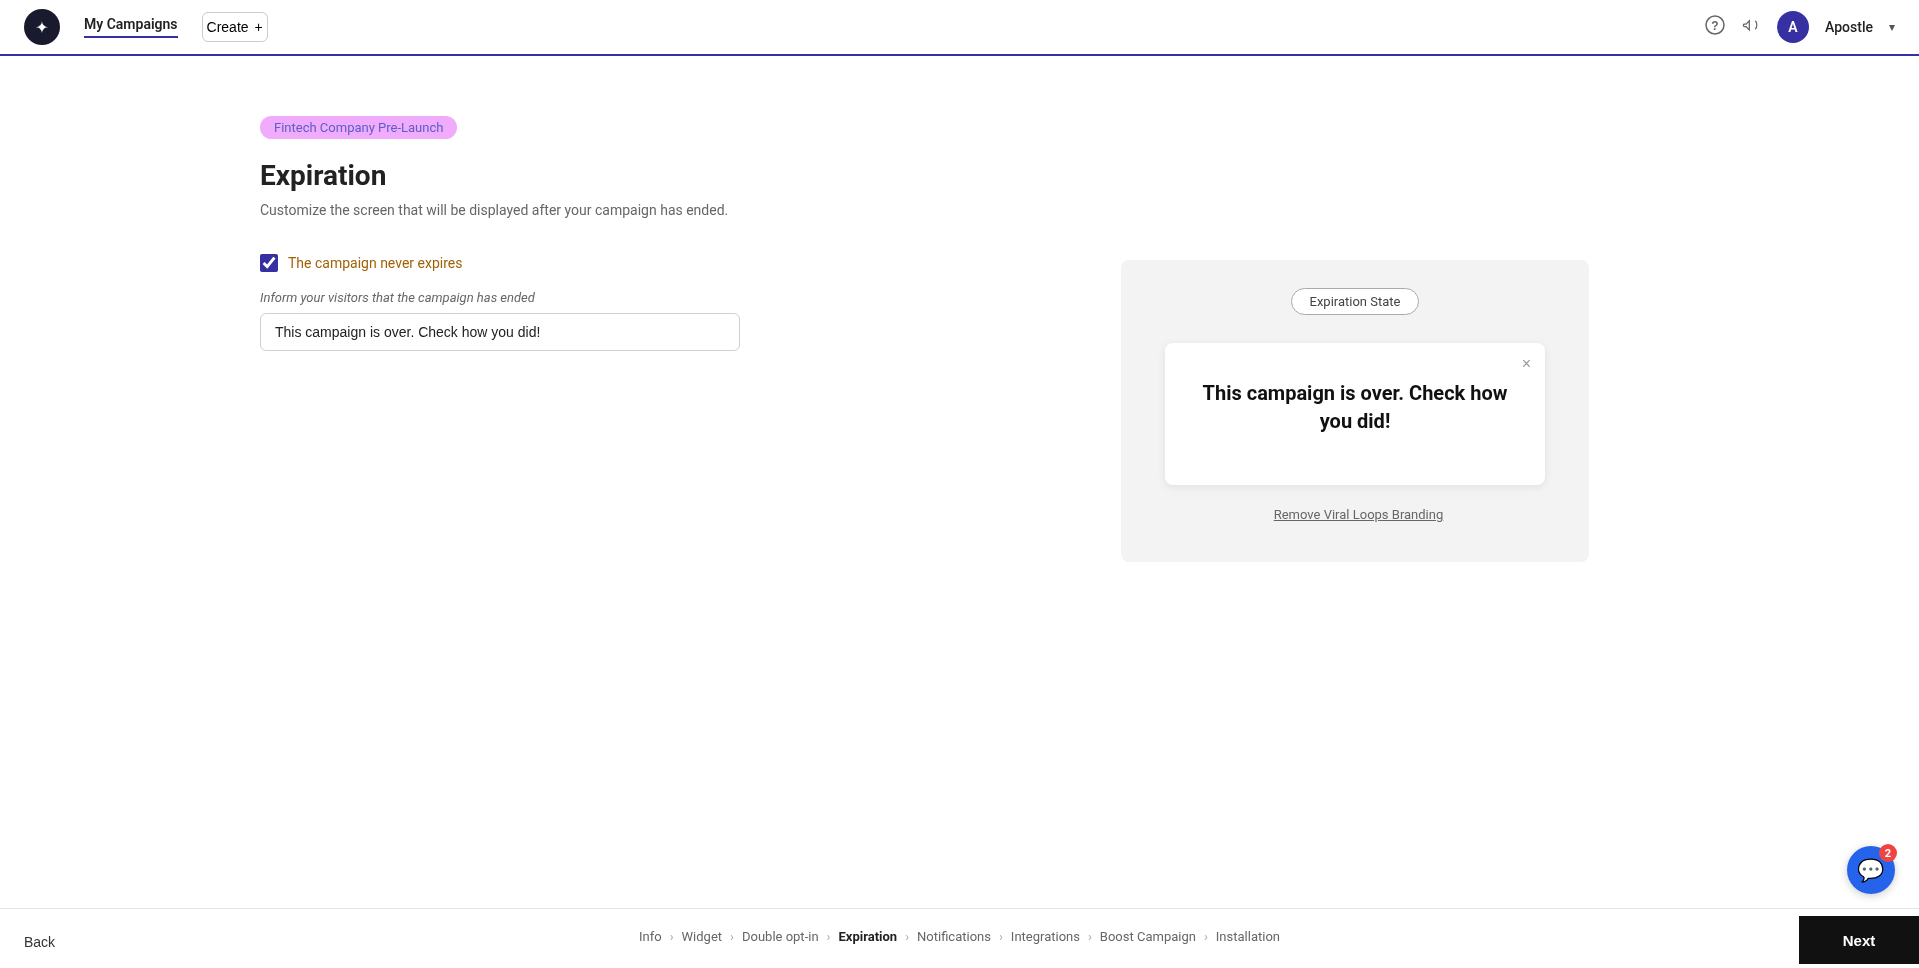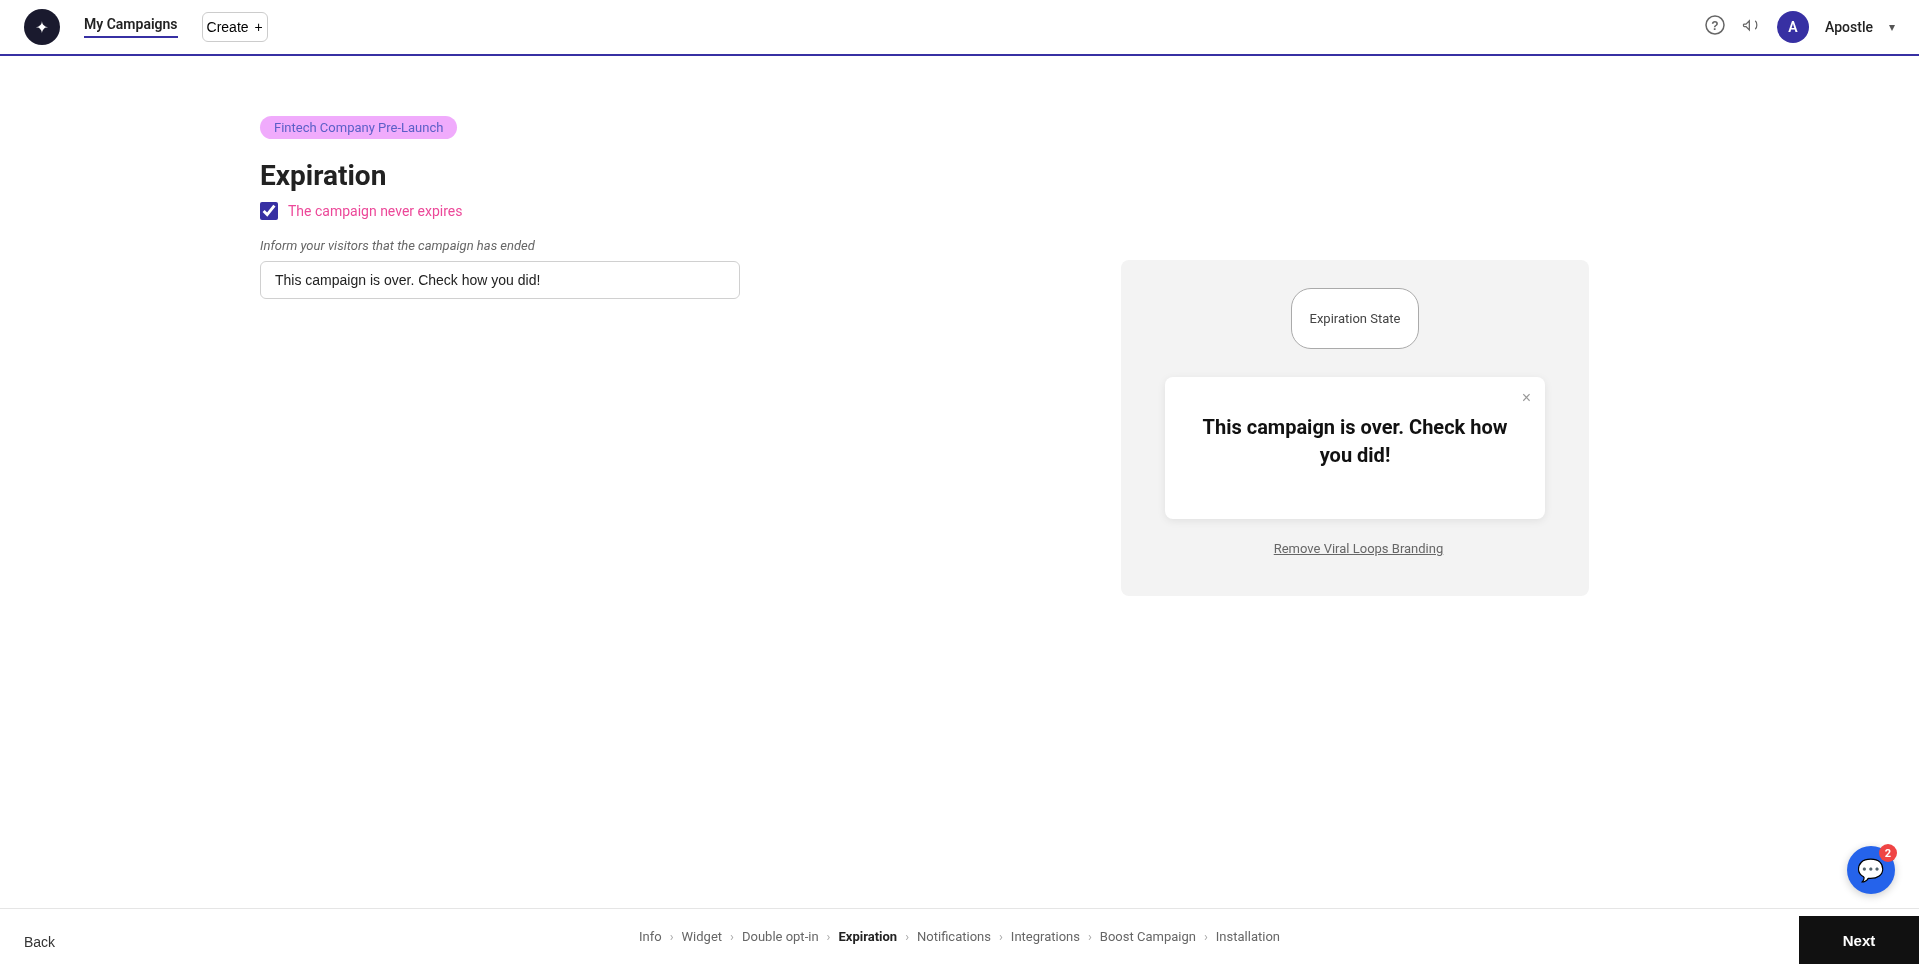--- a/index.html
+++ b/index.html
@@ -42,35 +42,35 @@
     }
     .page-title { font-size: 28px; font-weight: 700; margin-bottom: 10px; }
     .page-subtitle { font-size: 14px; color: #666; margin-bottom: 36px; }
 
     .form-section { max-width: 480px; }
     .form-question { font-size: 14px; font-weight: 600; margin-bottom: 14px; color: #222; }
     .checkbox-row { display: flex; align-items: center; gap: 10px; margin-bottom: 18px; }
     .checkbox-input {
       width: 18px; height: 18px; accent-color: #3730a3; cursor: pointer;
     }
-    .checkbox-label { font-size: 14px; color: #ec4899; }
+    .checkbox-label { font-size: 14px; color: #a16207; }
     .field-label { font-size: 13px; color: #666; margin-bottom: 8px; font-style: italic; }
     .text-input {
       width: 100%; border: 1px solid #d0d0d0; border-radius: 6px;
       padding: 10px 14px; font-size: 14px; color: #222; outline: none;
     }
 
     
     .preview-panel {
       position: absolute; top: 260px; right: 330px; width: 468px;
       background: #f3f3f3; border-radius: 8px; padding: 28px 20px 40px;
       display: flex; flex-direction: column; align-items: center;
     }
     .expiration-state-badge {
-      border: 1px solid #aaa; border-radius: 20px; padding: 22px 18px;
+      border: 1px solid #aaa; border-radius: 20px; padding: 5px 18px;
       font-size: 13px; color: #444; background: #fff; margin-bottom: 28px;
     }
     .preview-card {
       background: #fff; border-radius: 8px; width: 380px;
       padding: 36px 30px 50px; position: relative; box-shadow: 0 2px 8px rgba(0,0,0,0.08);
       text-align: center;
     }
     .close-btn {
       position: absolute; top: 12px; right: 14px;
       background: none; border: none; font-size: 16px; color: #999; cursor: pointer;
@@ -143,20 +143,21 @@
     </button>
     <div class="avatar">A</div>
     <span class="user-name">Apostle</span>
     <span class="chevron">▾</span>
   </div>
 </header>
 
 <main class="main">
   <span class="campaign-badge">Fintech Company Pre-Launch</span>
   <h1 class="page-title">Expiration</h1>
+  <p class="page-subtitle">Customize the screen that will be displayed after your campaign has ended.</p>
 
   <div class="form-section">
     <div class="checkbox-row">
       <input type="checkbox" class="checkbox-input" checked="" style="">
       <span class="checkbox-label">The campaign never expires</span>
     </div>
     <div class="field-label">Inform your visitors that the campaign has ended</div>
     <input type="text" class="text-input" value="This campaign is over. Check how you did!" style="">
   </div>
 </main>

